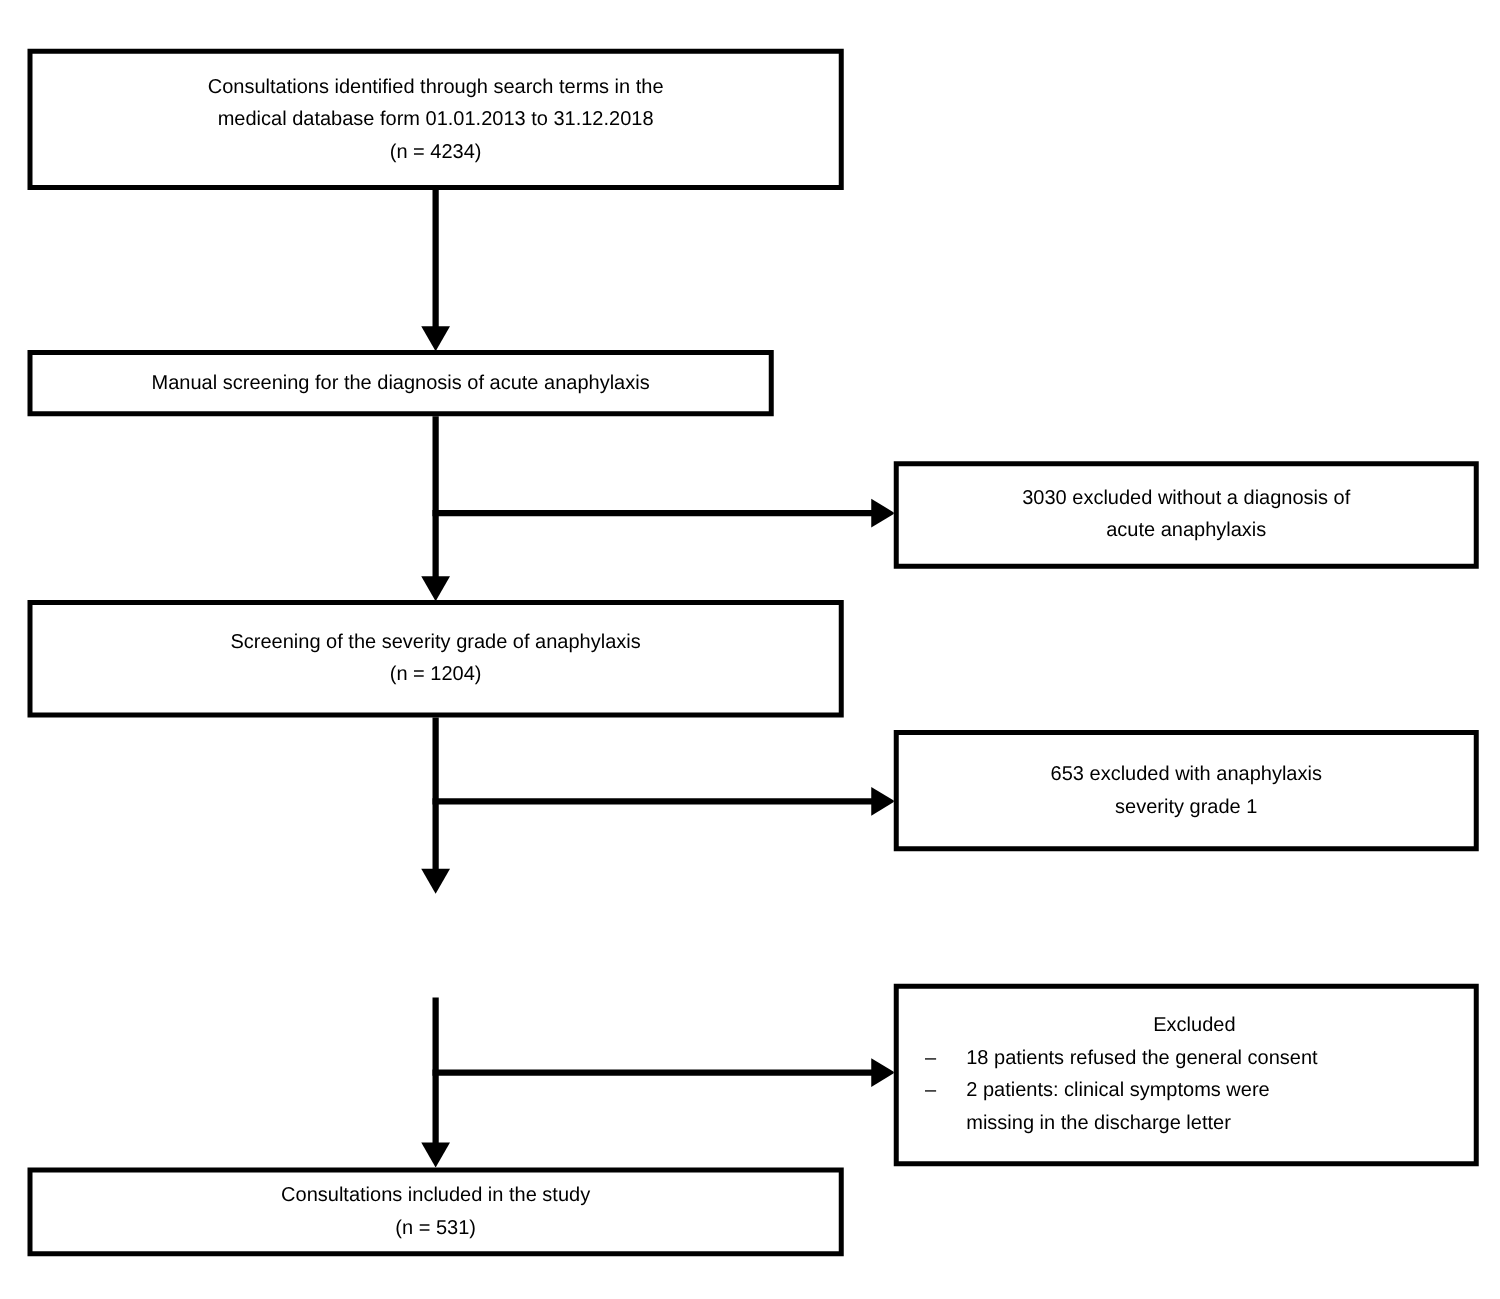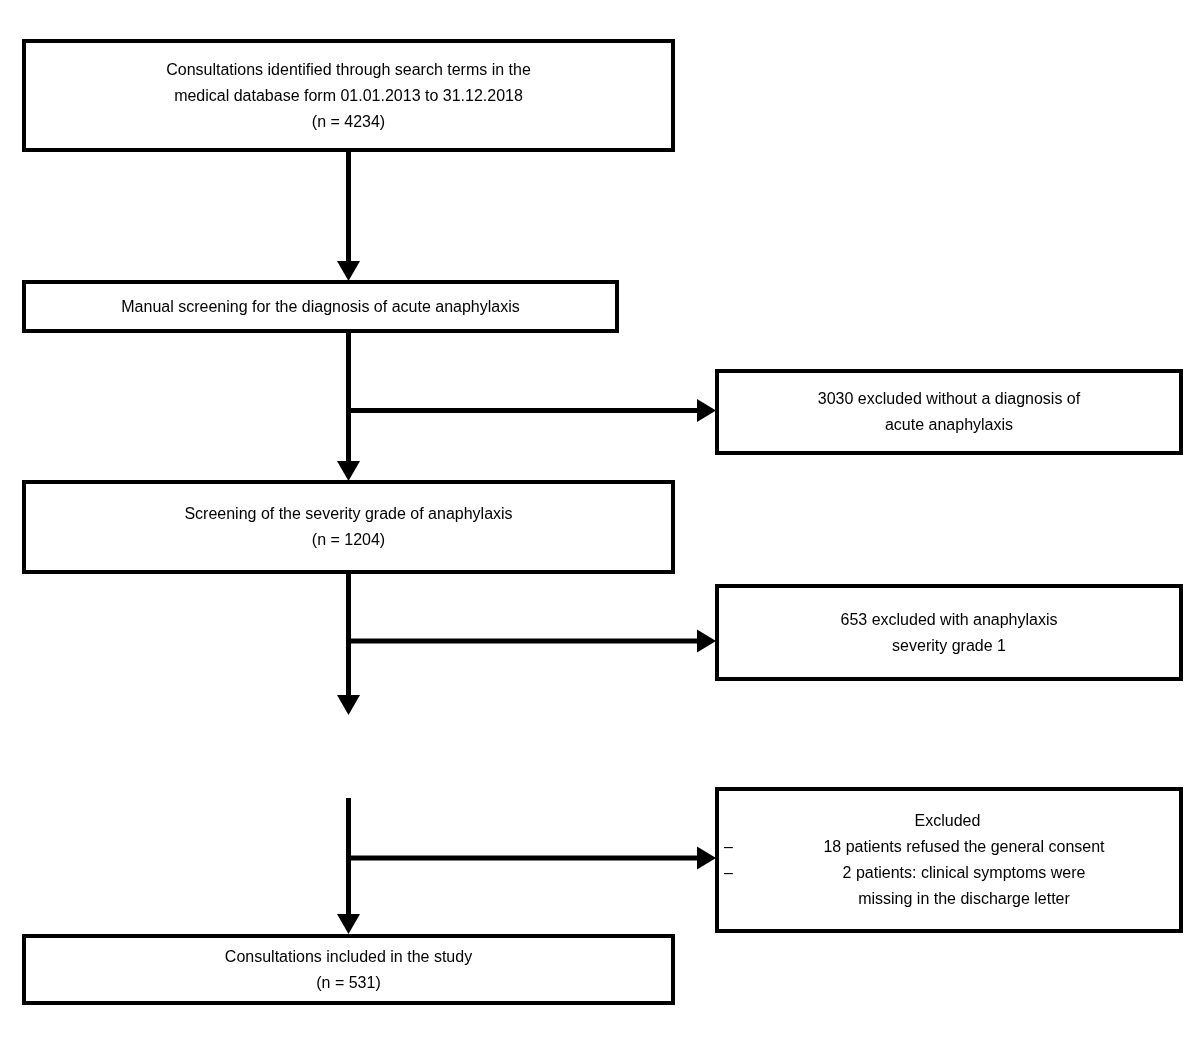--- a/index.html
+++ b/index.html
@@ -35,26 +35,26 @@
 
   
   .b-excl-diag  { left: 715px; top: 369px; width: 468px; height: 86px;  }
   .b-excl-gr1   { left: 715px; top: 584px; width: 468px; height: 97px;  }
   .b-excl-list  {
     left: 715px; top: 787px; width: 468px; height: 146px;
     flex-direction: column;
     align-items: stretch;
     justify-content: center;
     text-align: left;
-    padding: 6px 8px 6px 5px;
+    padding: 6px 8px 6px 21px;
   }
   .excl-title { text-align: center; }
   .excl-item  { display: flex; }
   .excl-marker { width: 33px; flex: 0 0 33px; }
-  .excl-text  { flex: 1; white-space: pre-line; text-align: center; }
+  .excl-text  { flex: 1; white-space: pre-line; }
 
   .arrows { position: absolute; left: 0; top: 0; width: 1200px; height: 1039px; }
   .arrows line    { stroke: #000000; stroke-width: 5; }
   .arrows polygon { fill: #000000; }
 </style>
 </head>
 <body>
 
 <div class="canvas">
 

